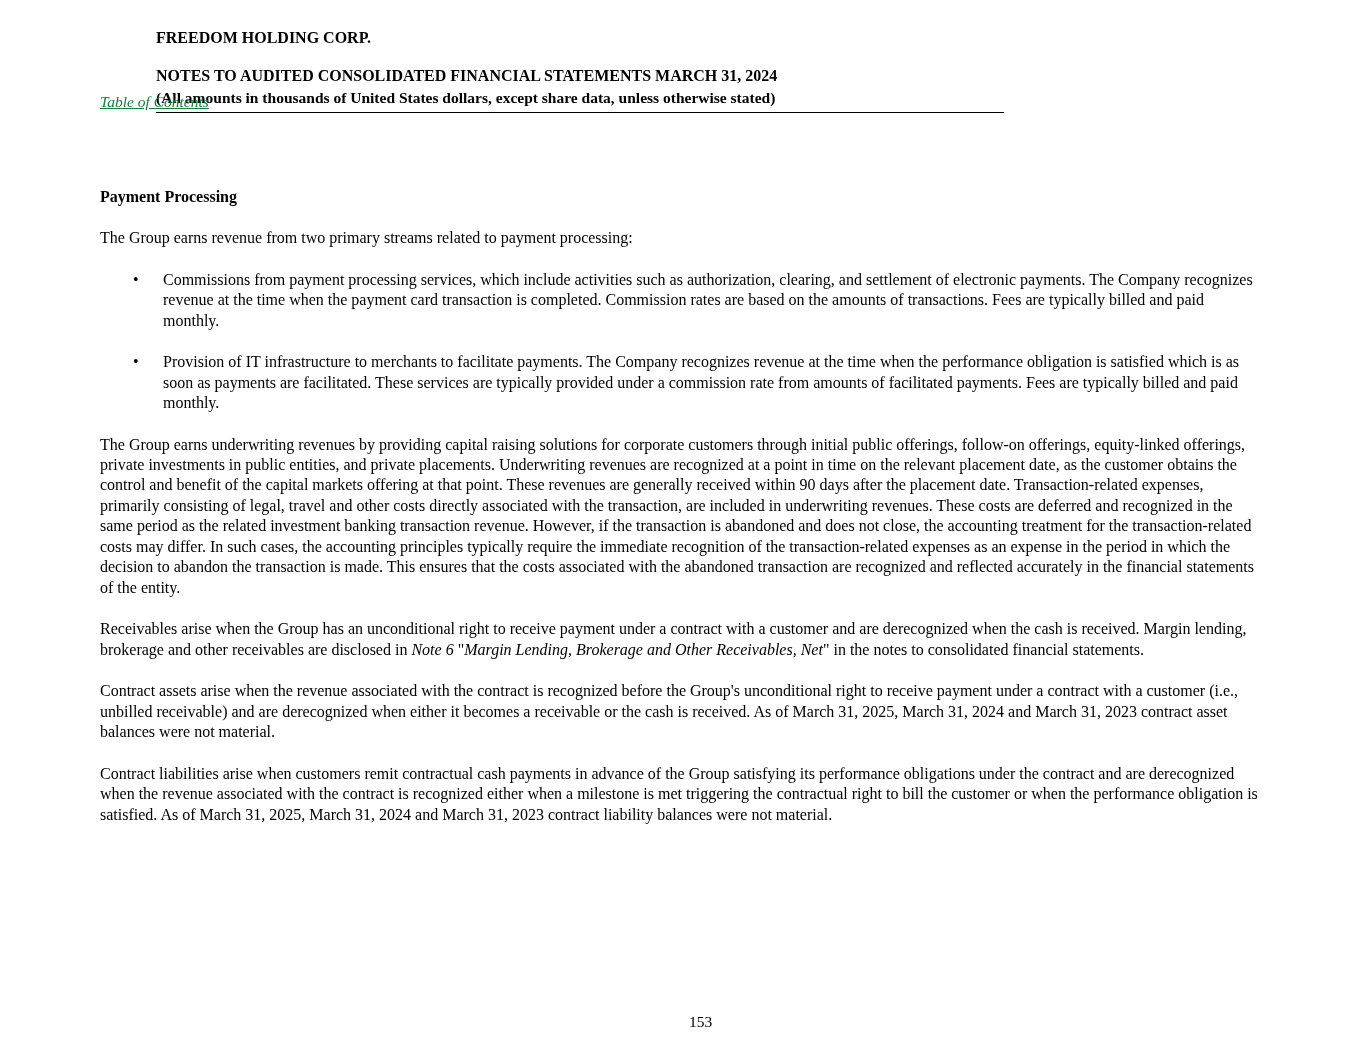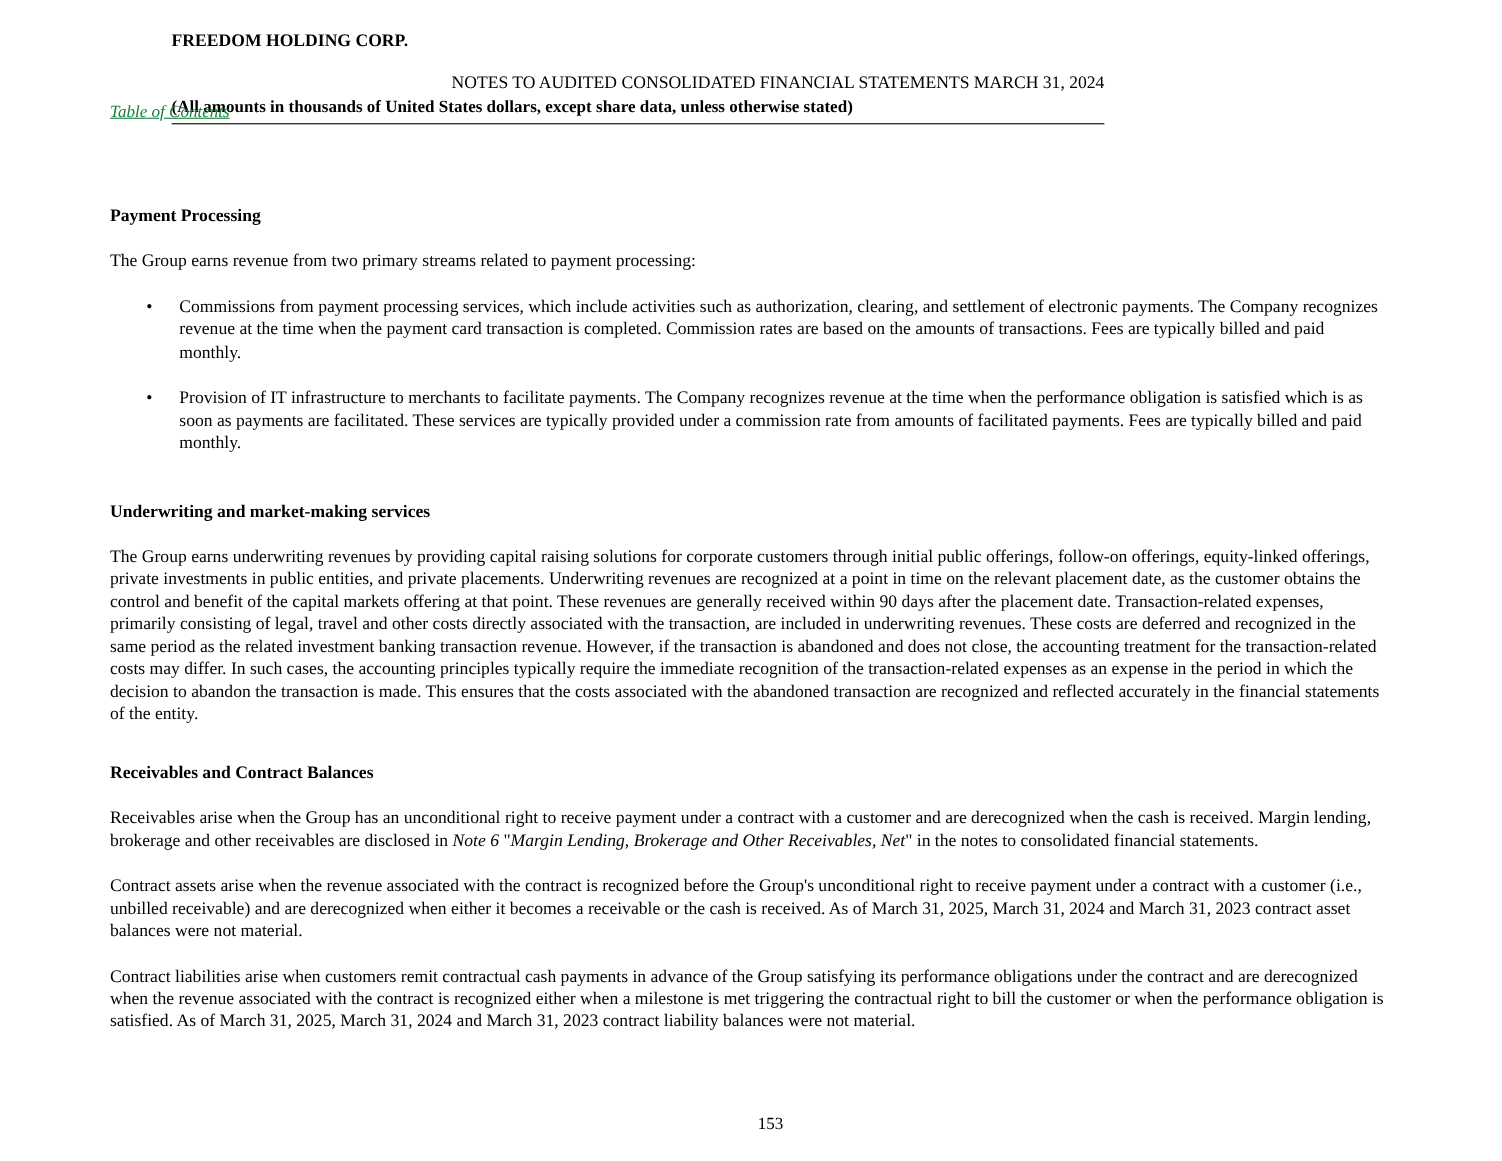--- a/index.html
+++ b/index.html
@@ -21,21 +21,21 @@
     color: #15803d; font-style: italic; font-size: 15.5px;
     text-decoration: underline; cursor: pointer;
   }
   .header {
     margin-left: 56px;
     width: 848px;
     border-bottom: 1.5px solid #000000;
     padding-bottom: 4px;
   }
   .header-company { font-weight: bold; margin: 0 0 18px 0; }
-  .header-title { font-weight: normal; margin: 0 0 1px 0; text-align: right; }
+  .header-title { font-weight: bold; margin: 0 0 1px 0; }
   .header-subtitle { font-weight: bold; font-size: 15.5px; margin: 0; font-family: Liberation Serif, serif; }
   h3 { font-size: 16px; font-weight: bold; margin: 0; }
   .h-first { margin-top: 74px; }
   .h-large { margin-top: 42px; }
   .h-med   { margin-top: 32px; }
   p { margin: 21px 0 0 0; }
   .bullet { display: flex; margin-top: 21px; }
   .bullet-marker { flex: 0 0 30px; margin-left: 33px; }
   .bullet-text { flex: 1; }
   .bullet-group { margin-bottom: 12px; }
@@ -68,25 +68,23 @@
       <div class="bullet">
         <span class="bullet-marker">•</span>
         <span class="bullet-text">Commissions from payment processing services, which include activities such as authorization, clearing, and settlement of electronic payments. The Company recognizes revenue at the time when the payment card transaction is completed. Commission rates are based on the amounts of transactions. Fees are typically billed and paid monthly.</span>
       </div>
       <div class="bullet">
         <span class="bullet-marker">•</span>
         <span class="bullet-text">Provision of IT infrastructure to merchants to facilitate payments. The Company recognizes revenue at the time when the performance obligation is satisfied which is as soon as payments are facilitated. These services are typically provided under a commission rate from amounts of facilitated payments. Fees are typically billed and paid monthly.</span>
       </div>
     </div>
 
-    <h3 class="h-large">Underwriting and market-making services</h3>
 
     <p>The Group earns underwriting revenues by providing capital raising solutions for corporate customers through initial public offerings, follow-on offerings, equity-linked offerings, private investments in public entities, and private placements. Underwriting revenues are recognized at a point in time on the relevant placement date, as the customer obtains the control and benefit of the capital markets offering at that point. These revenues are generally received within 90 days after the placement date. Transaction-related expenses, primarily consisting of legal, travel and other costs directly associated with the transaction, are included in underwriting revenues. These costs are deferred and recognized in the same period as the related investment banking transaction revenue. However, if the transaction is abandoned and does not close, the accounting treatment for the transaction-related costs may differ. In such cases, the accounting principles typically require the immediate recognition of the transaction-related expenses as an expense in the period in which the decision to abandon the transaction is made. This ensures that the costs associated with the abandoned transaction are recognized and reflected accurately in the financial statements of the entity.</p>
 
-    <h3 class="h-med">Receivables and Contract Balances</h3>
 
     <p><span>Receivables arise when the Group has an unconditional right to receive payment under a contract with a customer and are derecognized when the cash is received. Margin lending, brokerage and other receivables are disclosed in </span><span class="italic">Note 6</span><span> "</span><span class="italic">Margin Lending, Brokerage and Other Receivables, Net</span><span>" in the notes to consolidated financial statements.</span></p>
 
     <p>Contract assets arise when the revenue associated with the contract is recognized before the Group's unconditional right to receive payment under a contract with a customer (i.e., unbilled receivable) and are derecognized when either it becomes a receivable or the cash is received. As of March 31, 2025, March 31, 2024 and March 31, 2023 contract asset balances were not material.</p>
 
     <p>Contract liabilities arise when customers remit contractual cash payments in advance of the Group satisfying its performance obligations under the contract and are derecognized when the revenue associated with the contract is recognized either when a milestone is met triggering the contractual right to bill the customer or when the performance obligation is satisfied. As of March 31, 2025, March 31, 2024 and March 31, 2023 contract liability balances were not material.</p>
 
 
   </div>
 

